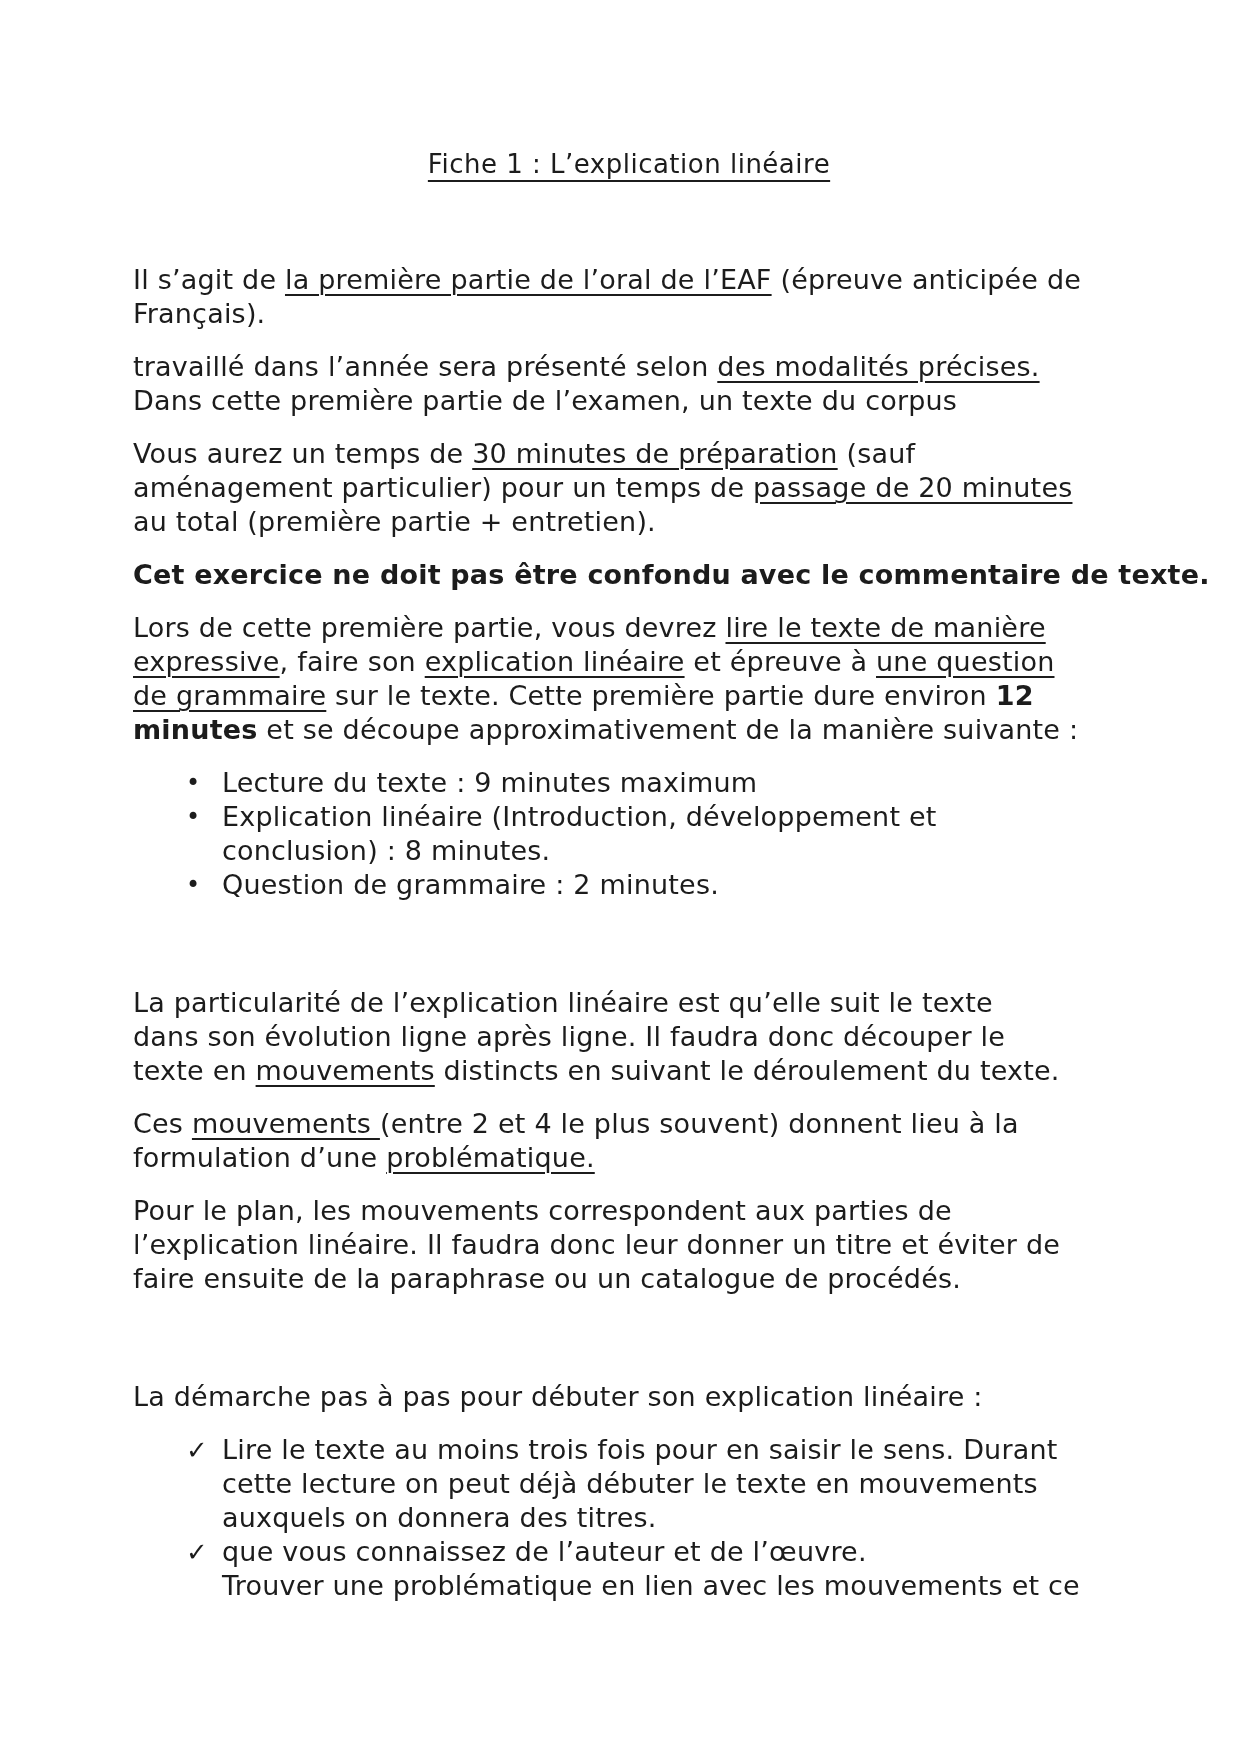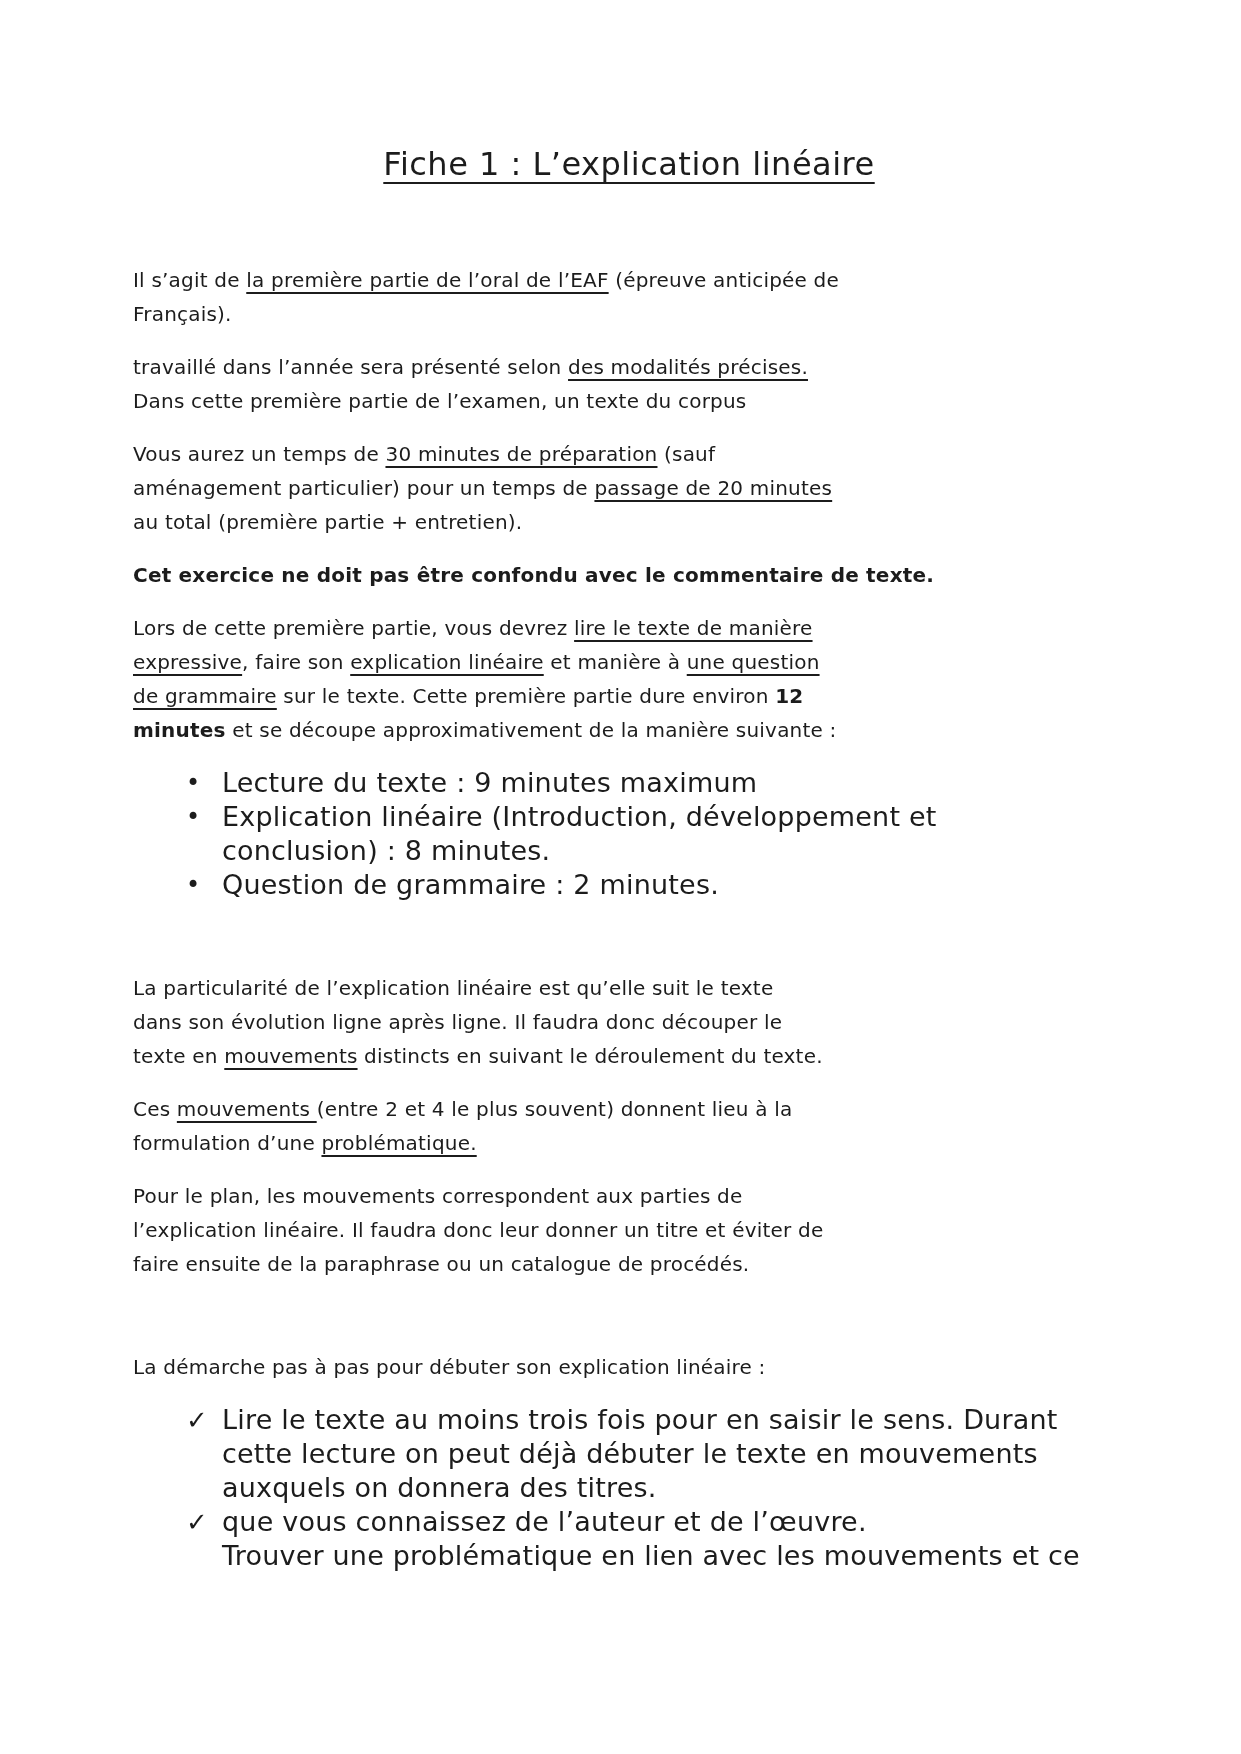--- a/index.html
+++ b/index.html
@@ -11,31 +11,31 @@
     font-family:"DejaVu Sans", sans-serif;
     color:#1c1c1c;
     overflow:hidden;
   }
   .content {
     position:absolute;
     left:133px; top:143px;
     width:992px;
   }
   .doc-title {
-    font-size:32px;
+    font-size:26px;
     line-height:42px;
     font-weight:400;
     text-align:center;
     margin:0 0 78px 0;
     letter-spacing:0.5px;
   }
   .doc-title .u { text-underline-offset:7px; }
   .para {
-    margin:0 0 19px 0;
-    font-size:20px;
+    margin:15px 0 19px 0;
+    font-size:27px;
     line-height:34px;
     letter-spacing:0.2px;
   }
   .line { white-space:pre; }
   .u {
     text-decoration:underline;
     text-decoration-thickness:1.5px;
     text-underline-offset:5px;
   }
   .b { font-weight:700; }
@@ -74,21 +74,21 @@
         <div class="para">
           <div class="line"><span>Vous aurez un temps de </span><span class="u ">30 minutes de préparation</span><span> (sauf</span></div>
           <div class="line"><span>aménagement particulier) pour un temps de </span><span class="u ">passage de 20 minutes</span></div>
           <div class="line"><span>au total (première partie + entretien).</span></div>
         </div>
         <div class="para">
           <div class="line"><span class="b">Cet exercice ne doit pas être confondu avec le commentaire de texte.</span></div>
         </div>
         <div class="para">
           <div class="line"><span>Lors de cette première partie, vous devrez </span><span class="u ">lire le texte de manière</span></div>
-          <div class="line"><span class="u ">expressive</span><span>, faire son </span><span class="u ">explication linéaire</span><span> et manière à </span><span class="u ">une question</span></div>
+          <div class="line"><span class="u ">expressive</span><span>, faire son </span><span class="u ">explication linéaire</span><span> et épreuve à </span><span class="u ">une question</span></div>
           <div class="line"><span class="u ">de grammaire</span><span> sur le texte. Cette première partie dure environ </span><span class="b">12</span></div>
           <div class="line"><span class="b">minutes</span><span> et se découpe approximativement de la manière suivante :</span></div>
         </div>
         <div class="list">
           <div class="list-item">
             <span class="marker bullet">•</span>
             <div class="item-body">
               <div class="line"><span>Lecture du texte : 9 minutes maximum</span></div>
             </div>
           </div>

